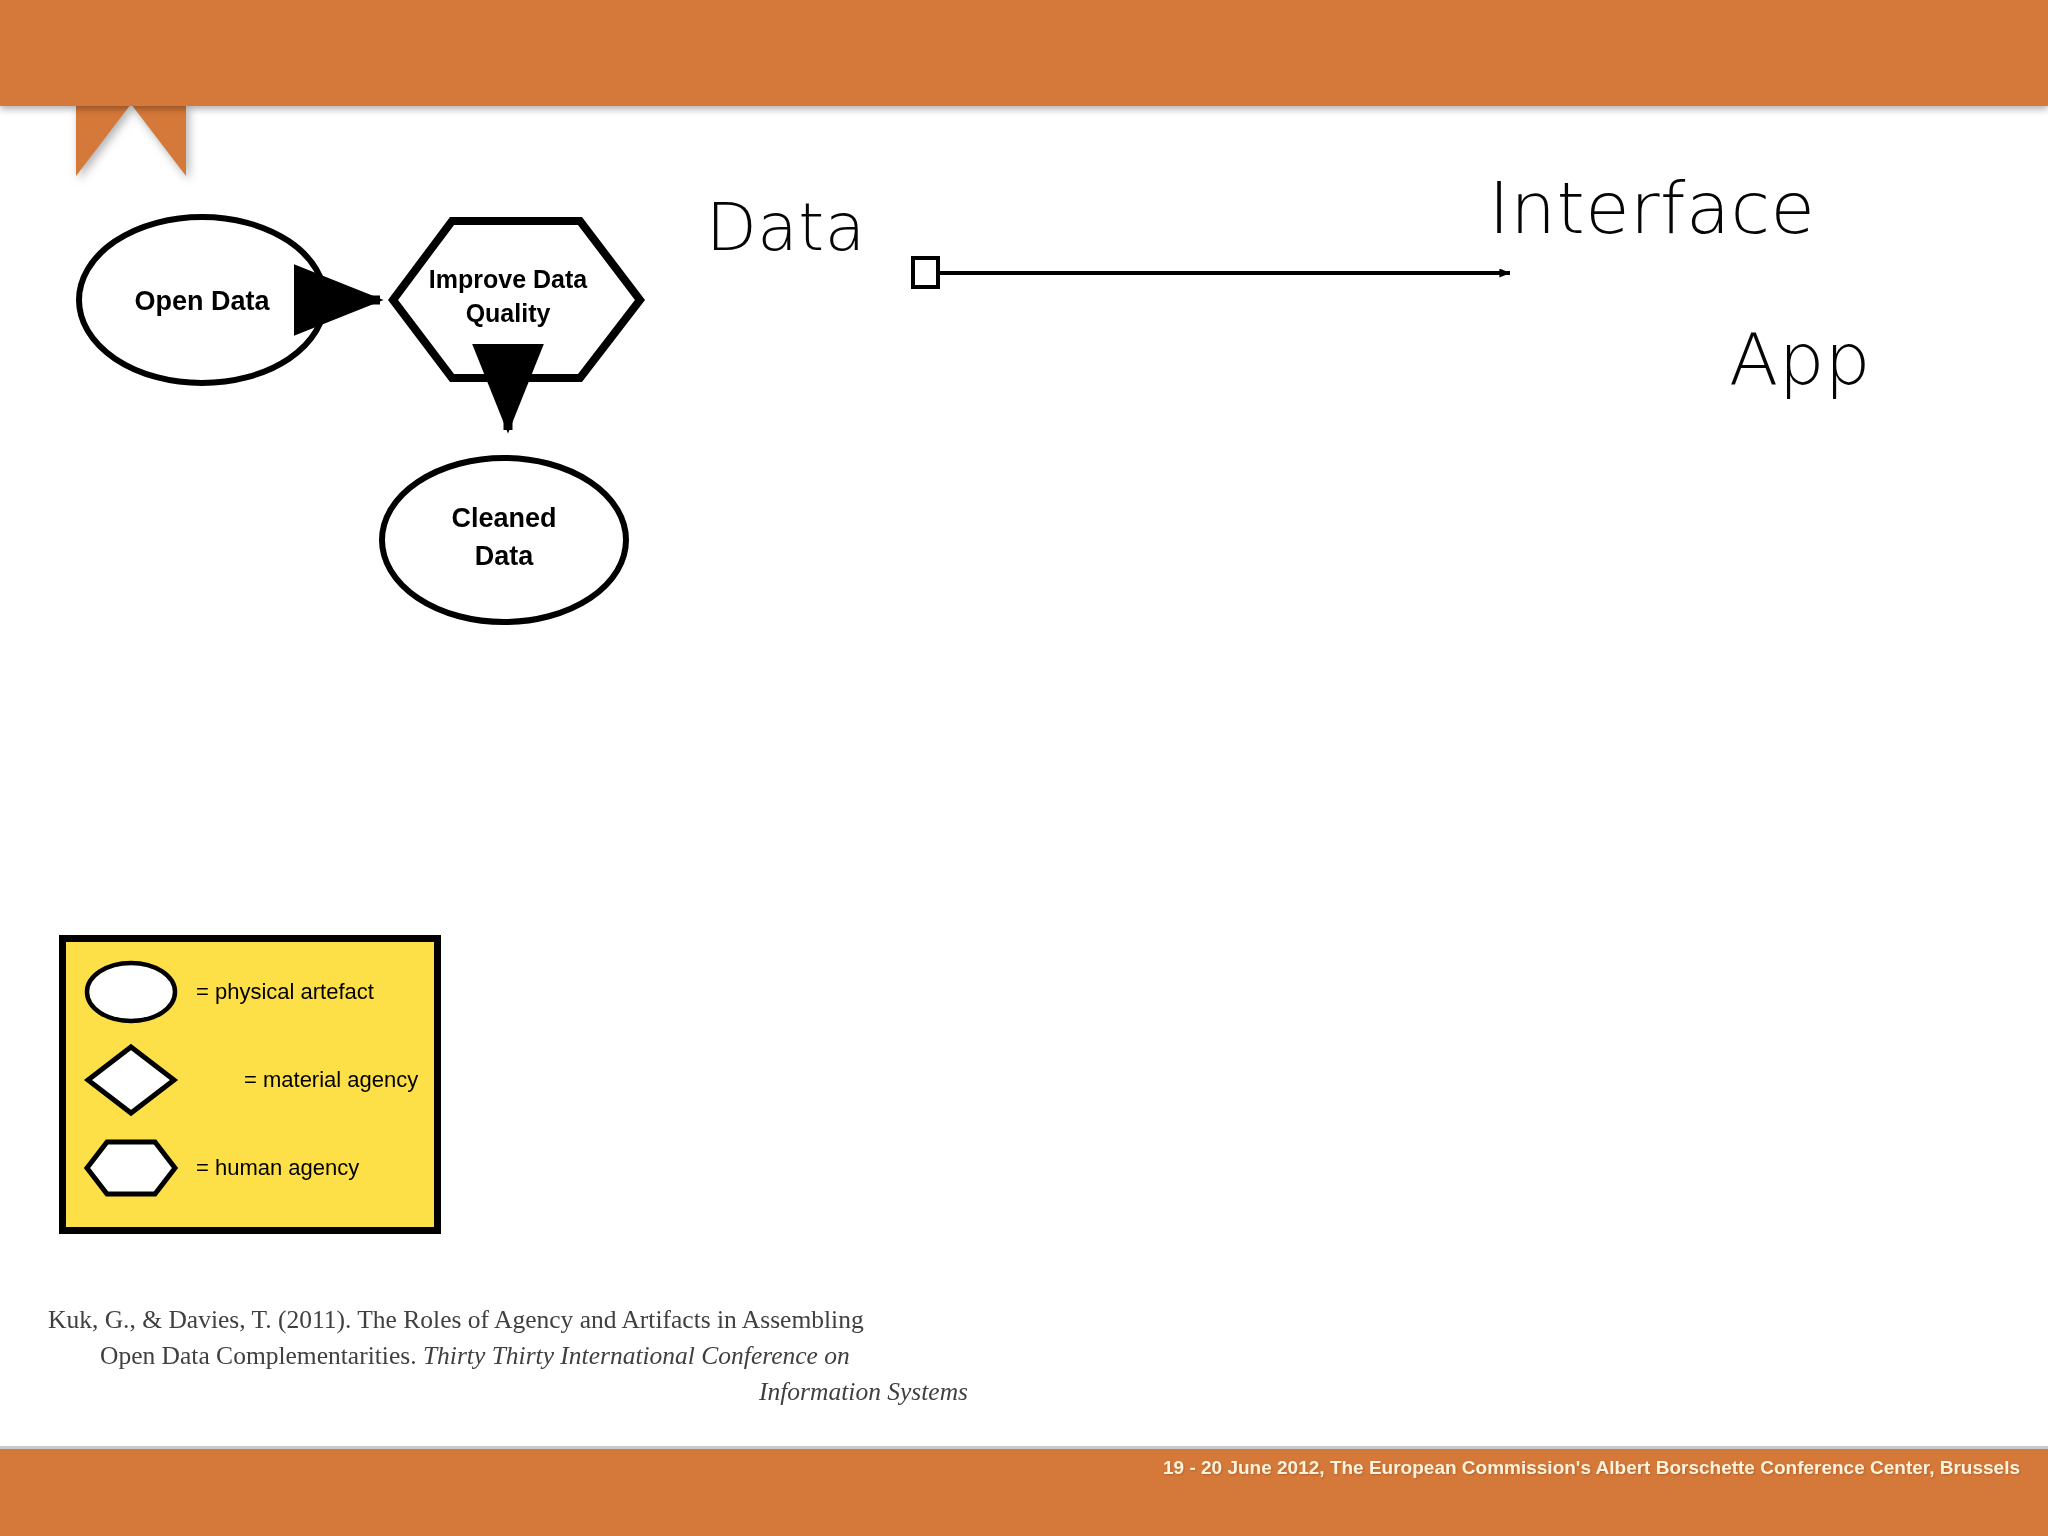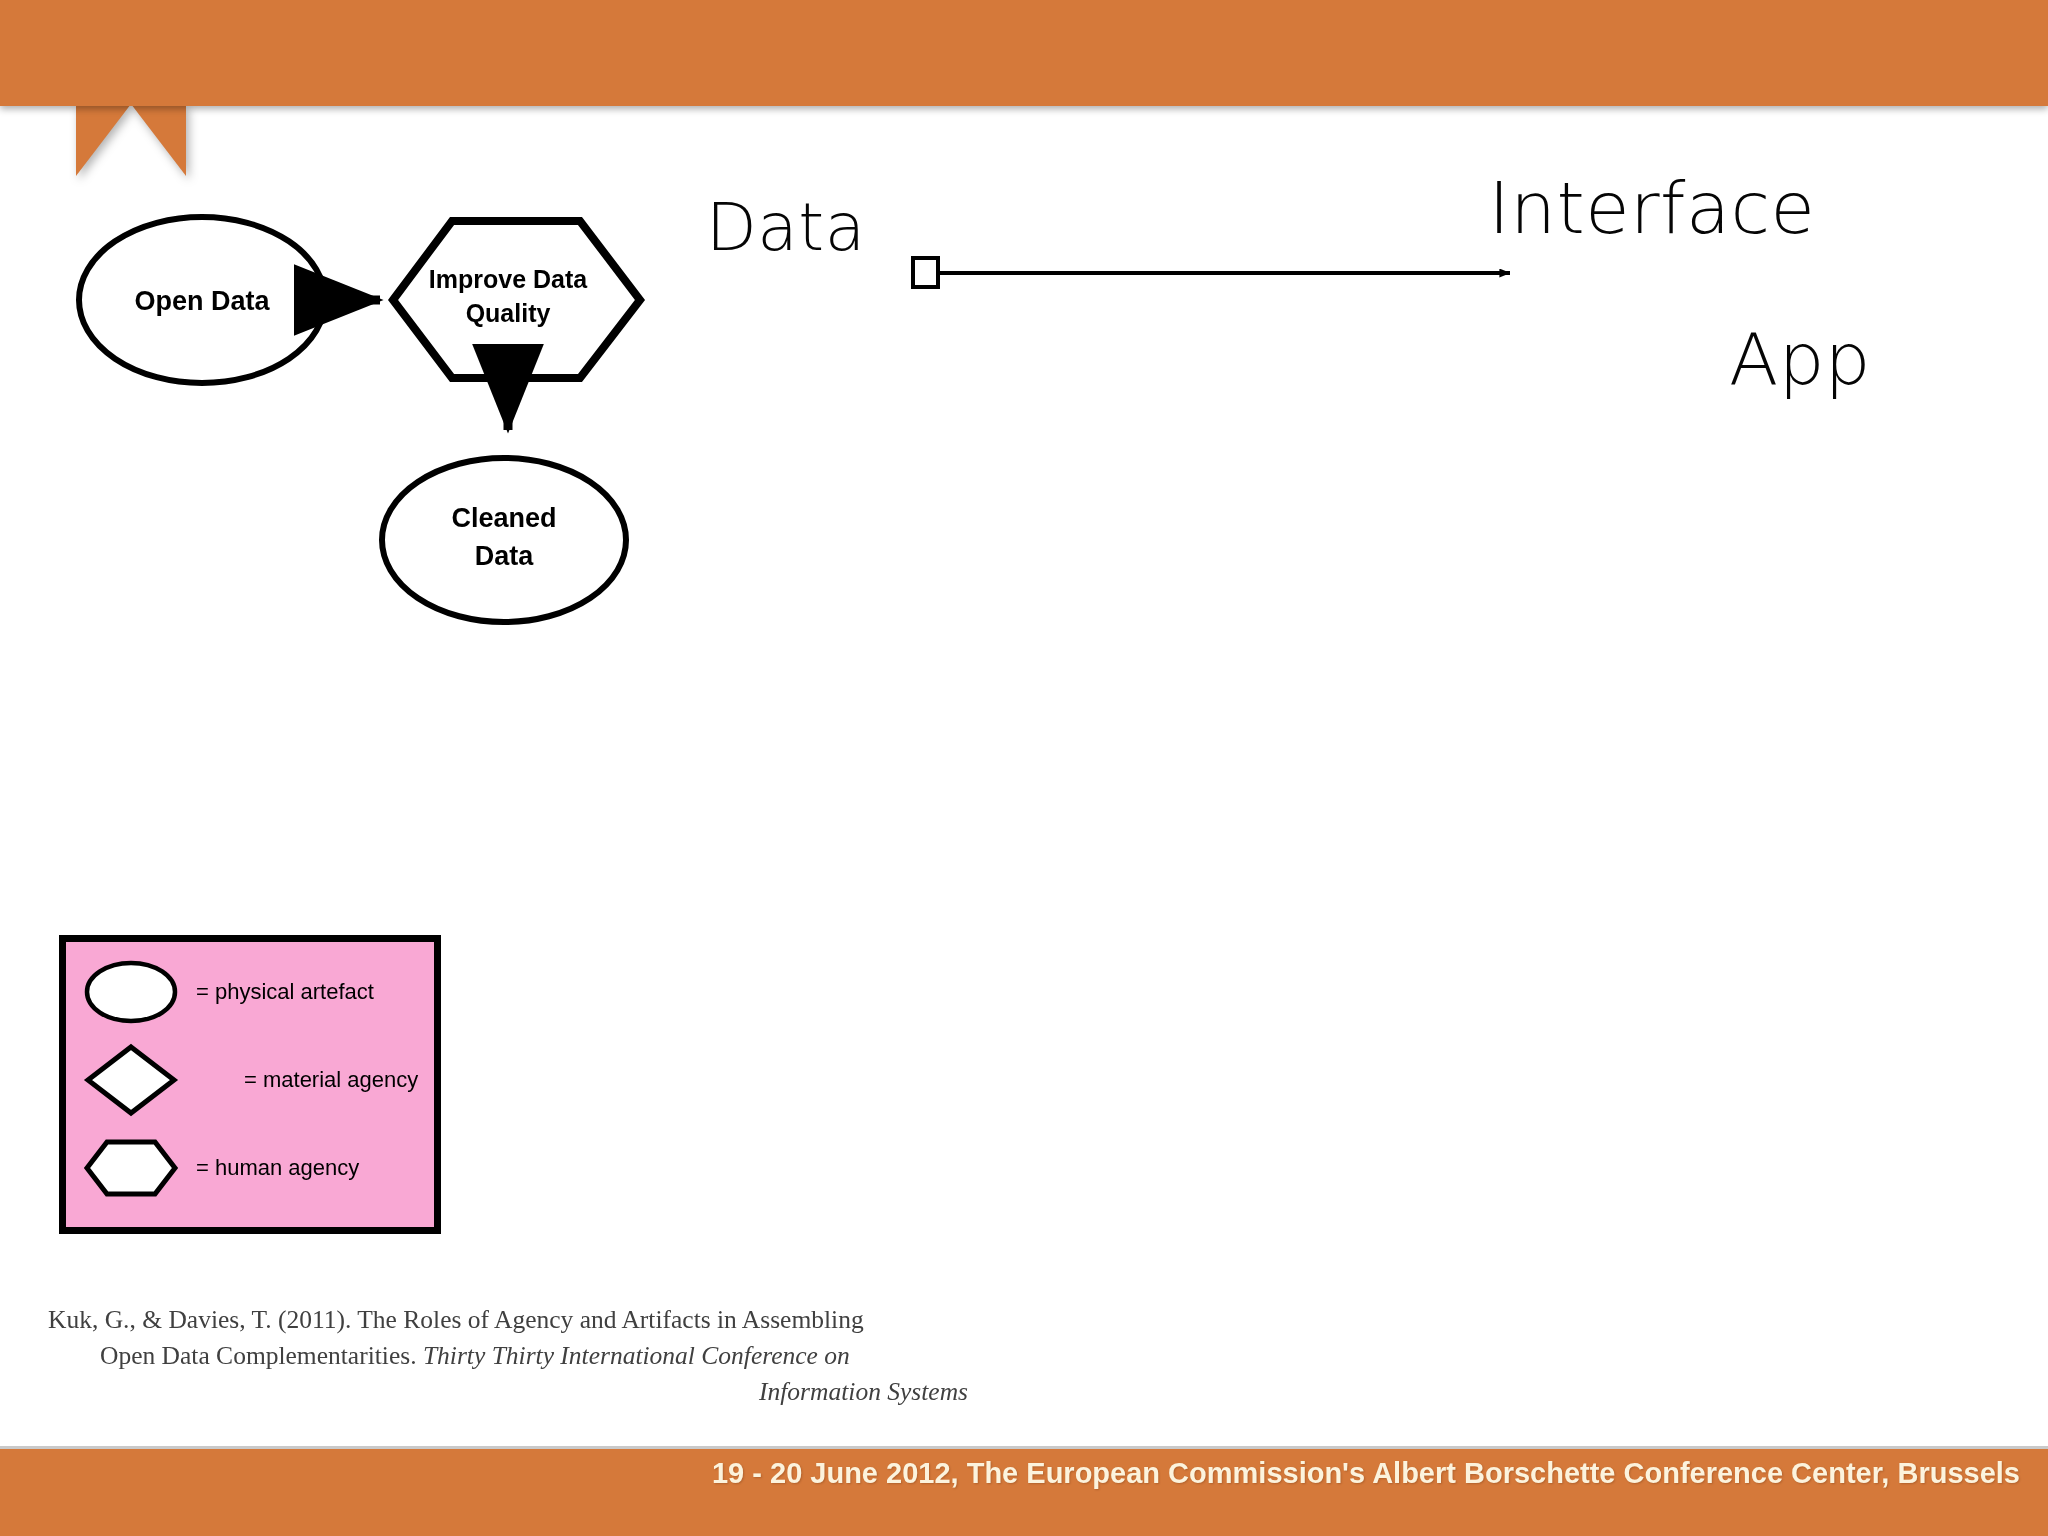--- a/index.html
+++ b/index.html
@@ -93,21 +93,21 @@
   #word-app      { left: 1800px; top: 359px; font-size: 72px; transform: translate(-50%,-50%); }
 
   
   #legend-box {
     position: absolute;
     left: 59px;
     top: 935px;
     width: 368px;
     height: 285px;
     border: 7px solid #000000;
-    background: #f9a8d4;
+    background: #fde047;
     z-index: 3;
   }
   .legend-row {
     position: absolute;
     left: 0;
     width: 100%;
     height: 88px;
     display: flex;
     align-items: center;
   }
@@ -152,21 +152,21 @@
     width: 2048px;
     height: 90px;
     background: #D5793A;
     border-top: 3px solid #c9c9c9;
     z-index: 5;
   }
   #footer-line1 {
     position: absolute;
     right: 28px;
     top: 8px;
-    font-size: 29px;
+    font-size: 19px;
     font-weight: bold;
     color: #FCF3DD;
     white-space: nowrap;
     text-shadow: 1px 1px 2px rgba(90,40,10,0.28);
   }
   #footer-line2 {
     position: absolute;
     right: 28px;
     top: 48px;
     font-size: 25px;

